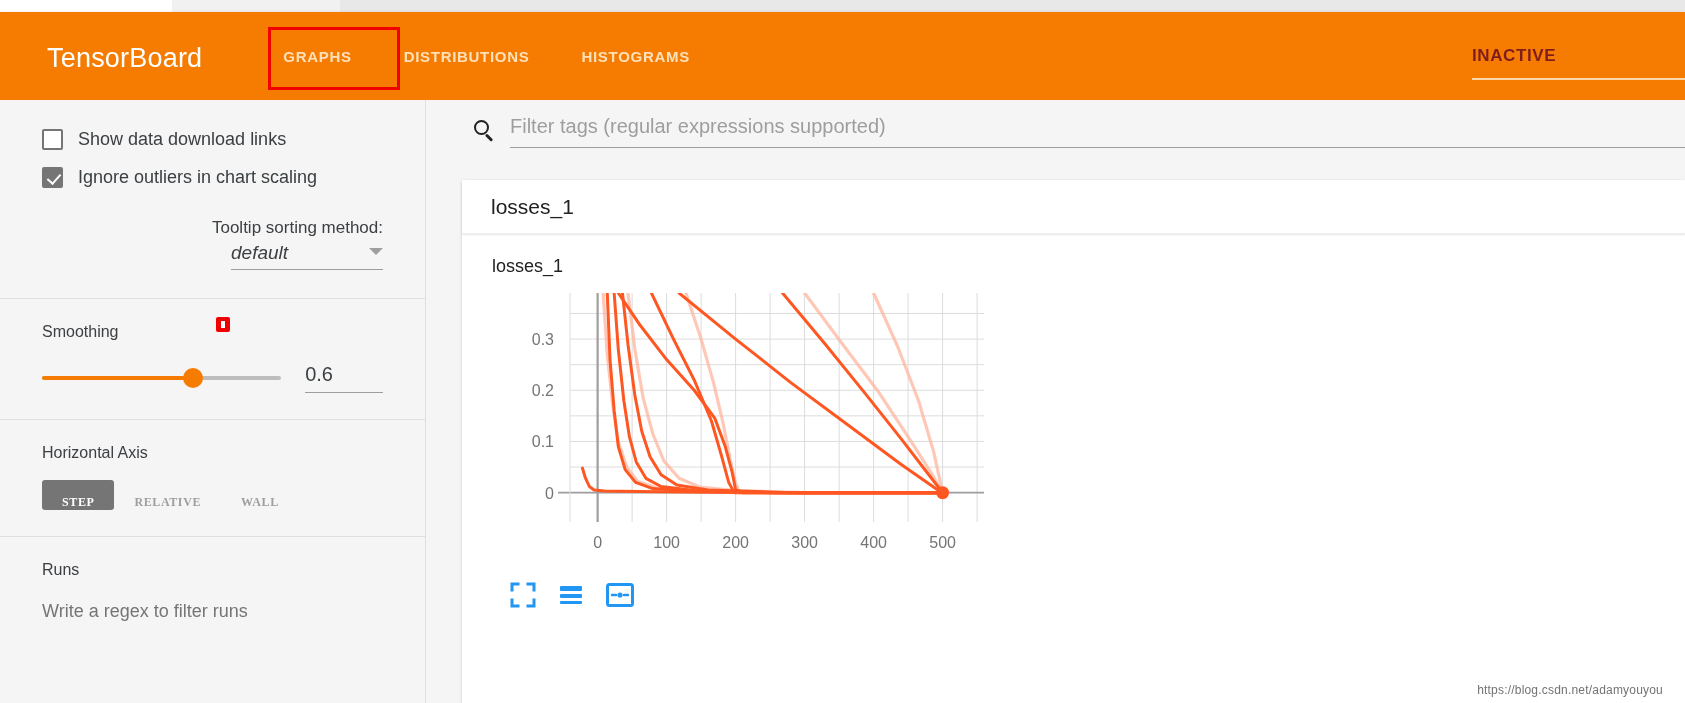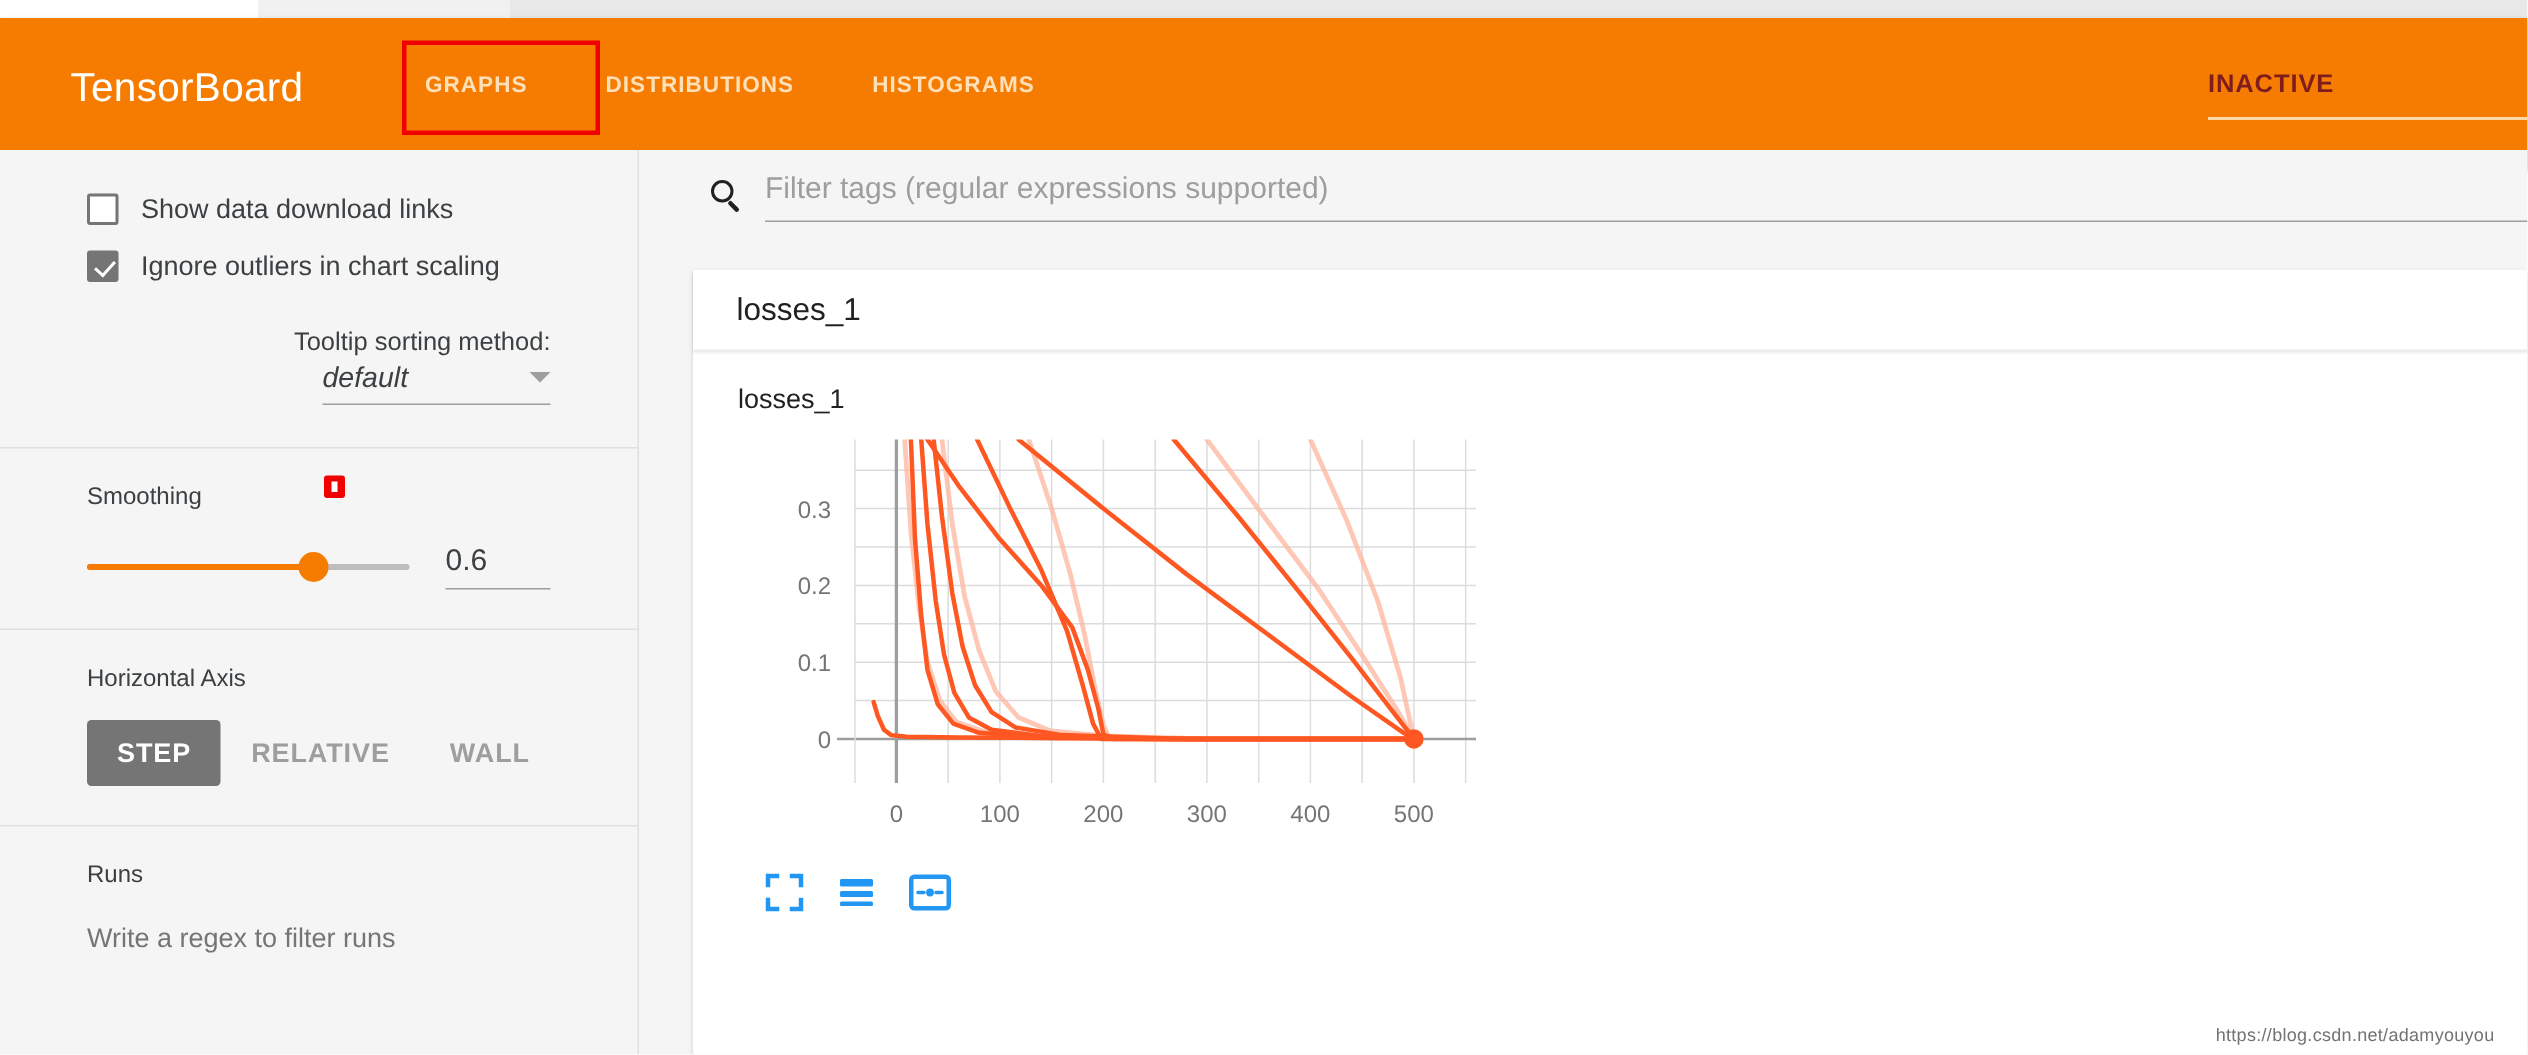--- a/index.html
+++ b/index.html
@@ -53,21 +53,21 @@
   .inactive-underline {
     margin-top:12px; margin-left:58px; height:2px; background:#ffd8a8;
   }
 
   
   .body-area { position:absolute; top:100px; left:0; width:1685px; height:603px; background:#f5f5f5; }
   .sidebar {
     position:absolute; left:0; top:0; width:426px; height:603px;
     background:#f5f5f5; border-right:1px solid #e0e0e0;
   }
-  .sb-section { padding:0 58px; }
+  .sb-section { padding:0 42px; }
   .sb-divider { height:1px; background:#e0e0e0; margin:0; }
 
   .chk-row { display:flex; align-items:center; height:38px; cursor:pointer; }
   .chk-row.first { margin-top:20px; }
   .chk-box {
     width:21px; height:21px; border:2px solid #757575; border-radius:2px;
     background:#fff; flex:none; margin-right:15px; position:relative;
   }
   .chk-box.checked { background:#757575; border-color:#757575; }
   .chk-box.checked::after {
@@ -107,23 +107,23 @@
     position:absolute; left:140px; top:-8px; width:20px; height:20px; border-radius:50%;
     background:#f57c00;
   }
   .smooth-value {
     margin-left:24px; width:82px; border-bottom:1px solid #9e9e9e;
     font-size:20px; color:#3c4043; padding-bottom:6px; text-align:left;
   }
 
   .toggle-row { display:flex; align-items:center; margin-top:18px; }
   .toggle-btn {
-    font-size:18px; font-weight:700; letter-spacing:.6px; color:#9e9e9e;
-    padding:0 20px; height:44px; line-height:44px; border-radius:3px;
-    cursor:pointer; white-space:nowrap;
+    font-size:12px; font-weight:700; letter-spacing:.6px; color:#9e9e9e;
+    padding:0 20px; height:30px; line-height:44px; border-radius:3px;
+    cursor:pointer; white-space:nowrap;font-family:Liberation Serif, serif;
   }
   .toggle-btn.active { background:#757575; color:#fff; }
 
   .runs-hint { font-size:18px; color:#757575; margin-top:22px; }
 
   
   .main { position:absolute; left:427px; top:0; width:1258px; height:603px; background:#f5f5f5; }
   .search-row { display:flex; align-items:center; height:62px; padding-left:47px; }
   .search-icon { width:22px; height:22px; position:relative; flex:none; margin-right:14px; }
   .search-icon .ring {

